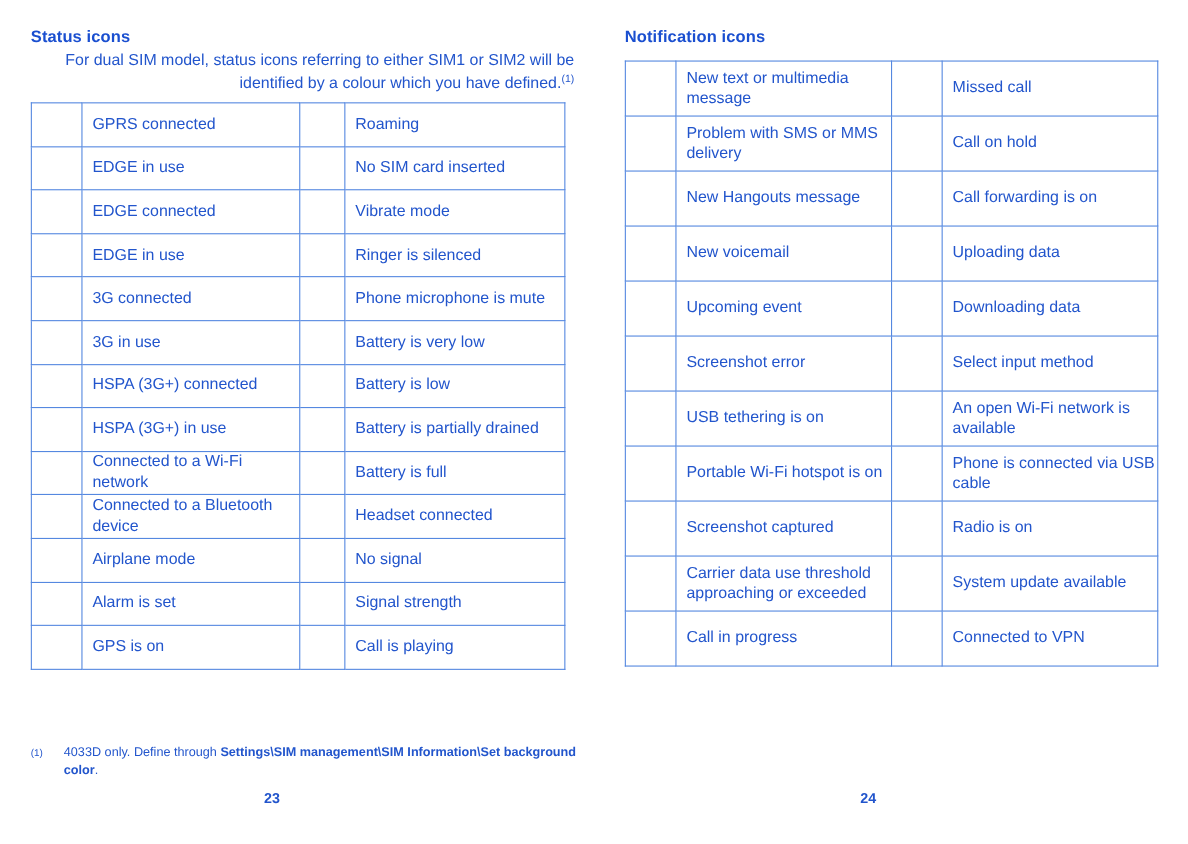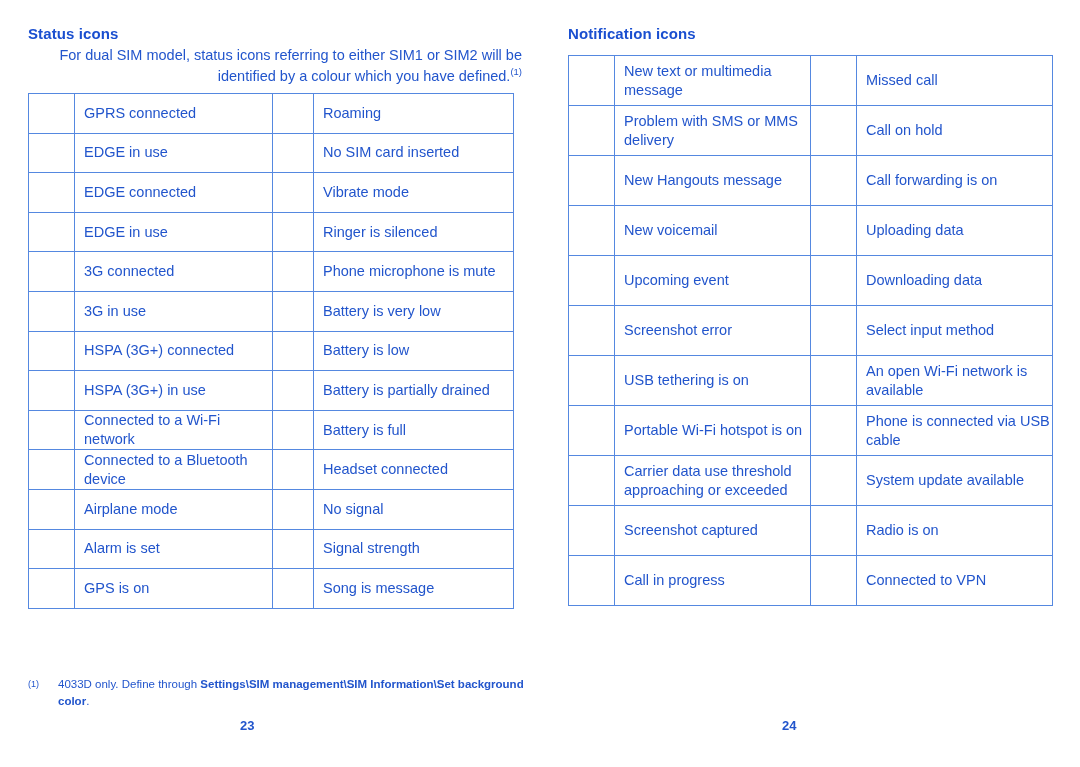--- a/index.html
+++ b/index.html
@@ -200,21 +200,21 @@
         <tr>
           <td class="icon-cell"></td>
           <td>Alarm is set</td>
           <td class="icon-cell"></td>
           <td>Signal strength</td>
         </tr>
         <tr>
           <td class="icon-cell"></td>
           <td>GPS is on</td>
           <td class="icon-cell"></td>
-          <td>Song is message</td>
+          <td>Call is playing</td>
         </tr>
       </tbody>
   </table>
 
   <div class="footnote">
     <span class="fn-marker">(1)</span>
     <span class="fn-body"><span>4033D only. Define through </span><b>Settings\SIM management\SIM Information\Set background color</b><span>.</span></span>
   </div>
 
   <div class="page-number left-pn">23</div>
@@ -275,29 +275,29 @@
           <td>An open Wi-Fi network is available</td>
         </tr>
         <tr>
           <td class="icon-cell"></td>
           <td>Portable Wi-Fi hotspot is on</td>
           <td class="icon-cell"></td>
           <td>Phone is connected via USB cable</td>
         </tr>
         <tr>
           <td class="icon-cell"></td>
+          <td>Screenshot captured</td>
+          <td class="icon-cell"></td>
+          <td>Radio is on</td>
+        </tr>
+        <tr>
+          <td class="icon-cell"></td>
           <td>Carrier data use threshold approaching or exceeded</td>
           <td class="icon-cell"></td>
           <td>System update available</td>
-        </tr>
-        <tr>
-          <td class="icon-cell"></td>
-          <td>Screenshot captured</td>
-          <td class="icon-cell"></td>
-          <td>Radio is on</td>
         </tr>
         <tr>
           <td class="icon-cell"></td>
           <td>Call in progress</td>
           <td class="icon-cell"></td>
           <td>Connected to VPN</td>
         </tr>
       </tbody>
   </table>
 

